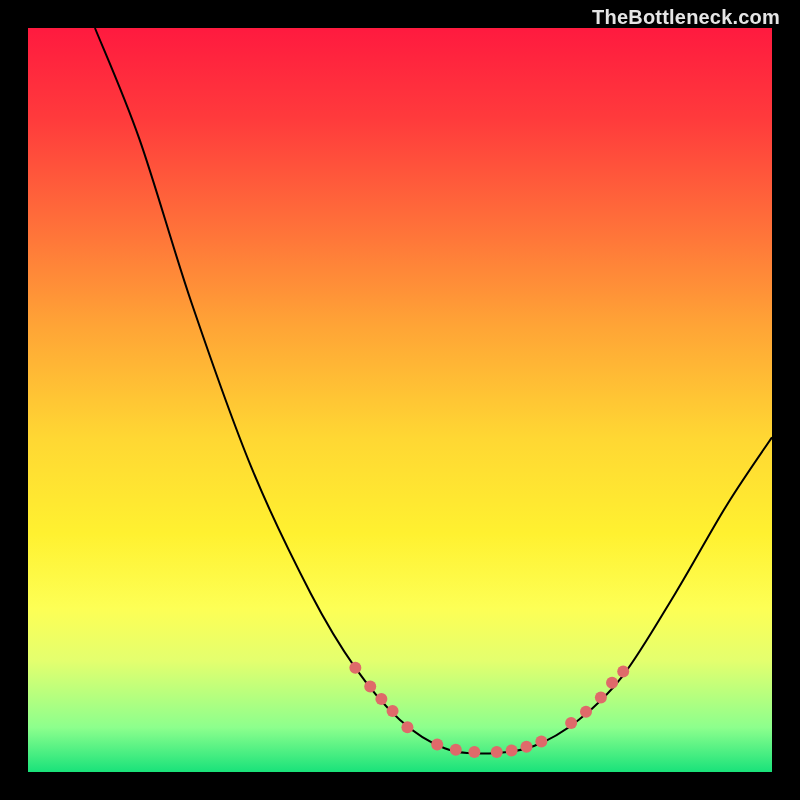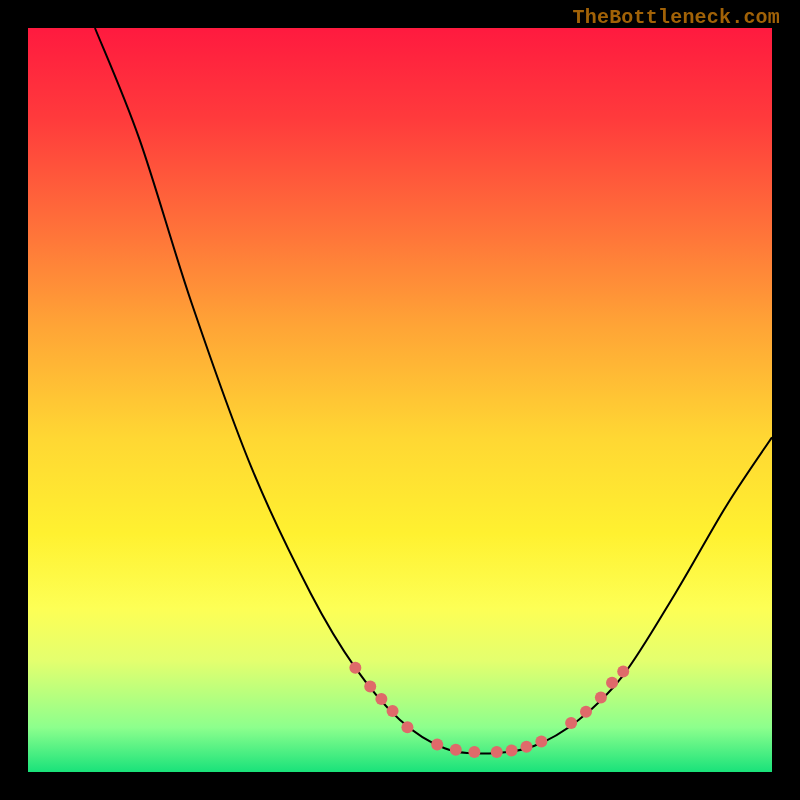--- a/index.html
+++ b/index.html
@@ -33,24 +33,24 @@
       #fff130 68%,
       #fdff55 78%,
       #e4ff6e 85%,
       #8dff8d 94%,
       #19e27a 100%);
   }
   .attribution {
     position: absolute;
     top: 6px;
     right: 20px;
-    font-family: Liberation Mono, monospace;
+    font-family: Liberation Sans, sans-serif;
     font-size: 20px;
     font-weight: 600;
-    color: #a16207;
+    color: #e5e5e5;
     letter-spacing: 0.2px;
   }
   svg.curve {
     position: absolute;
     left: 0;
     top: 0;
     width: 744px;
     height: 744px;
     overflow: visible;
   }

